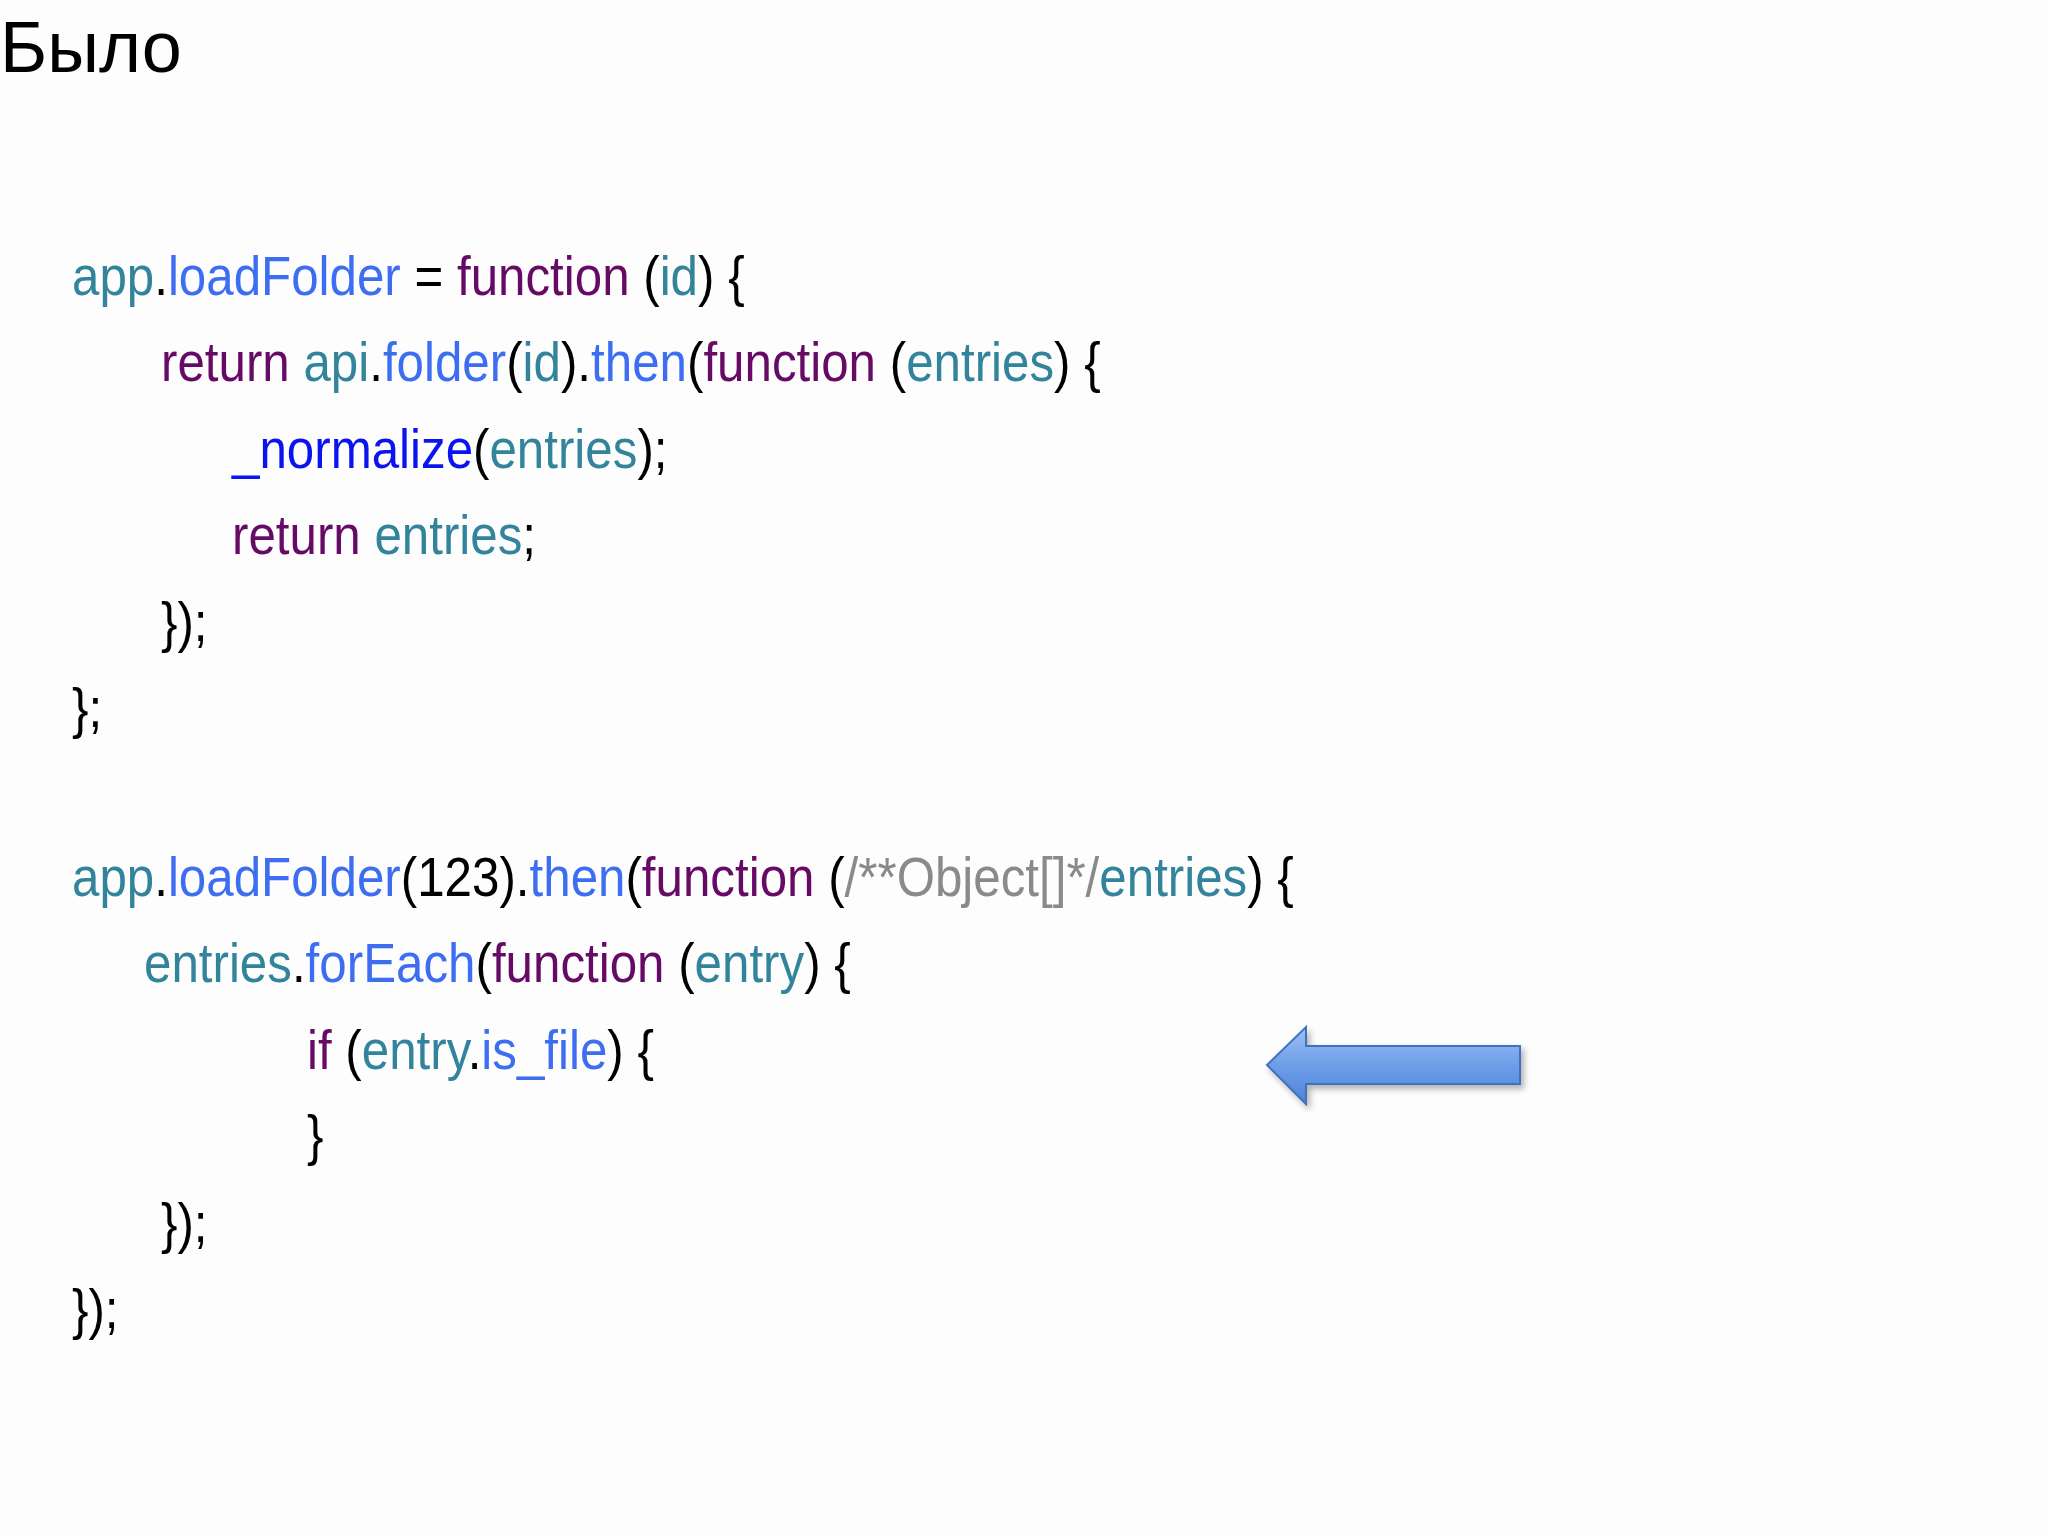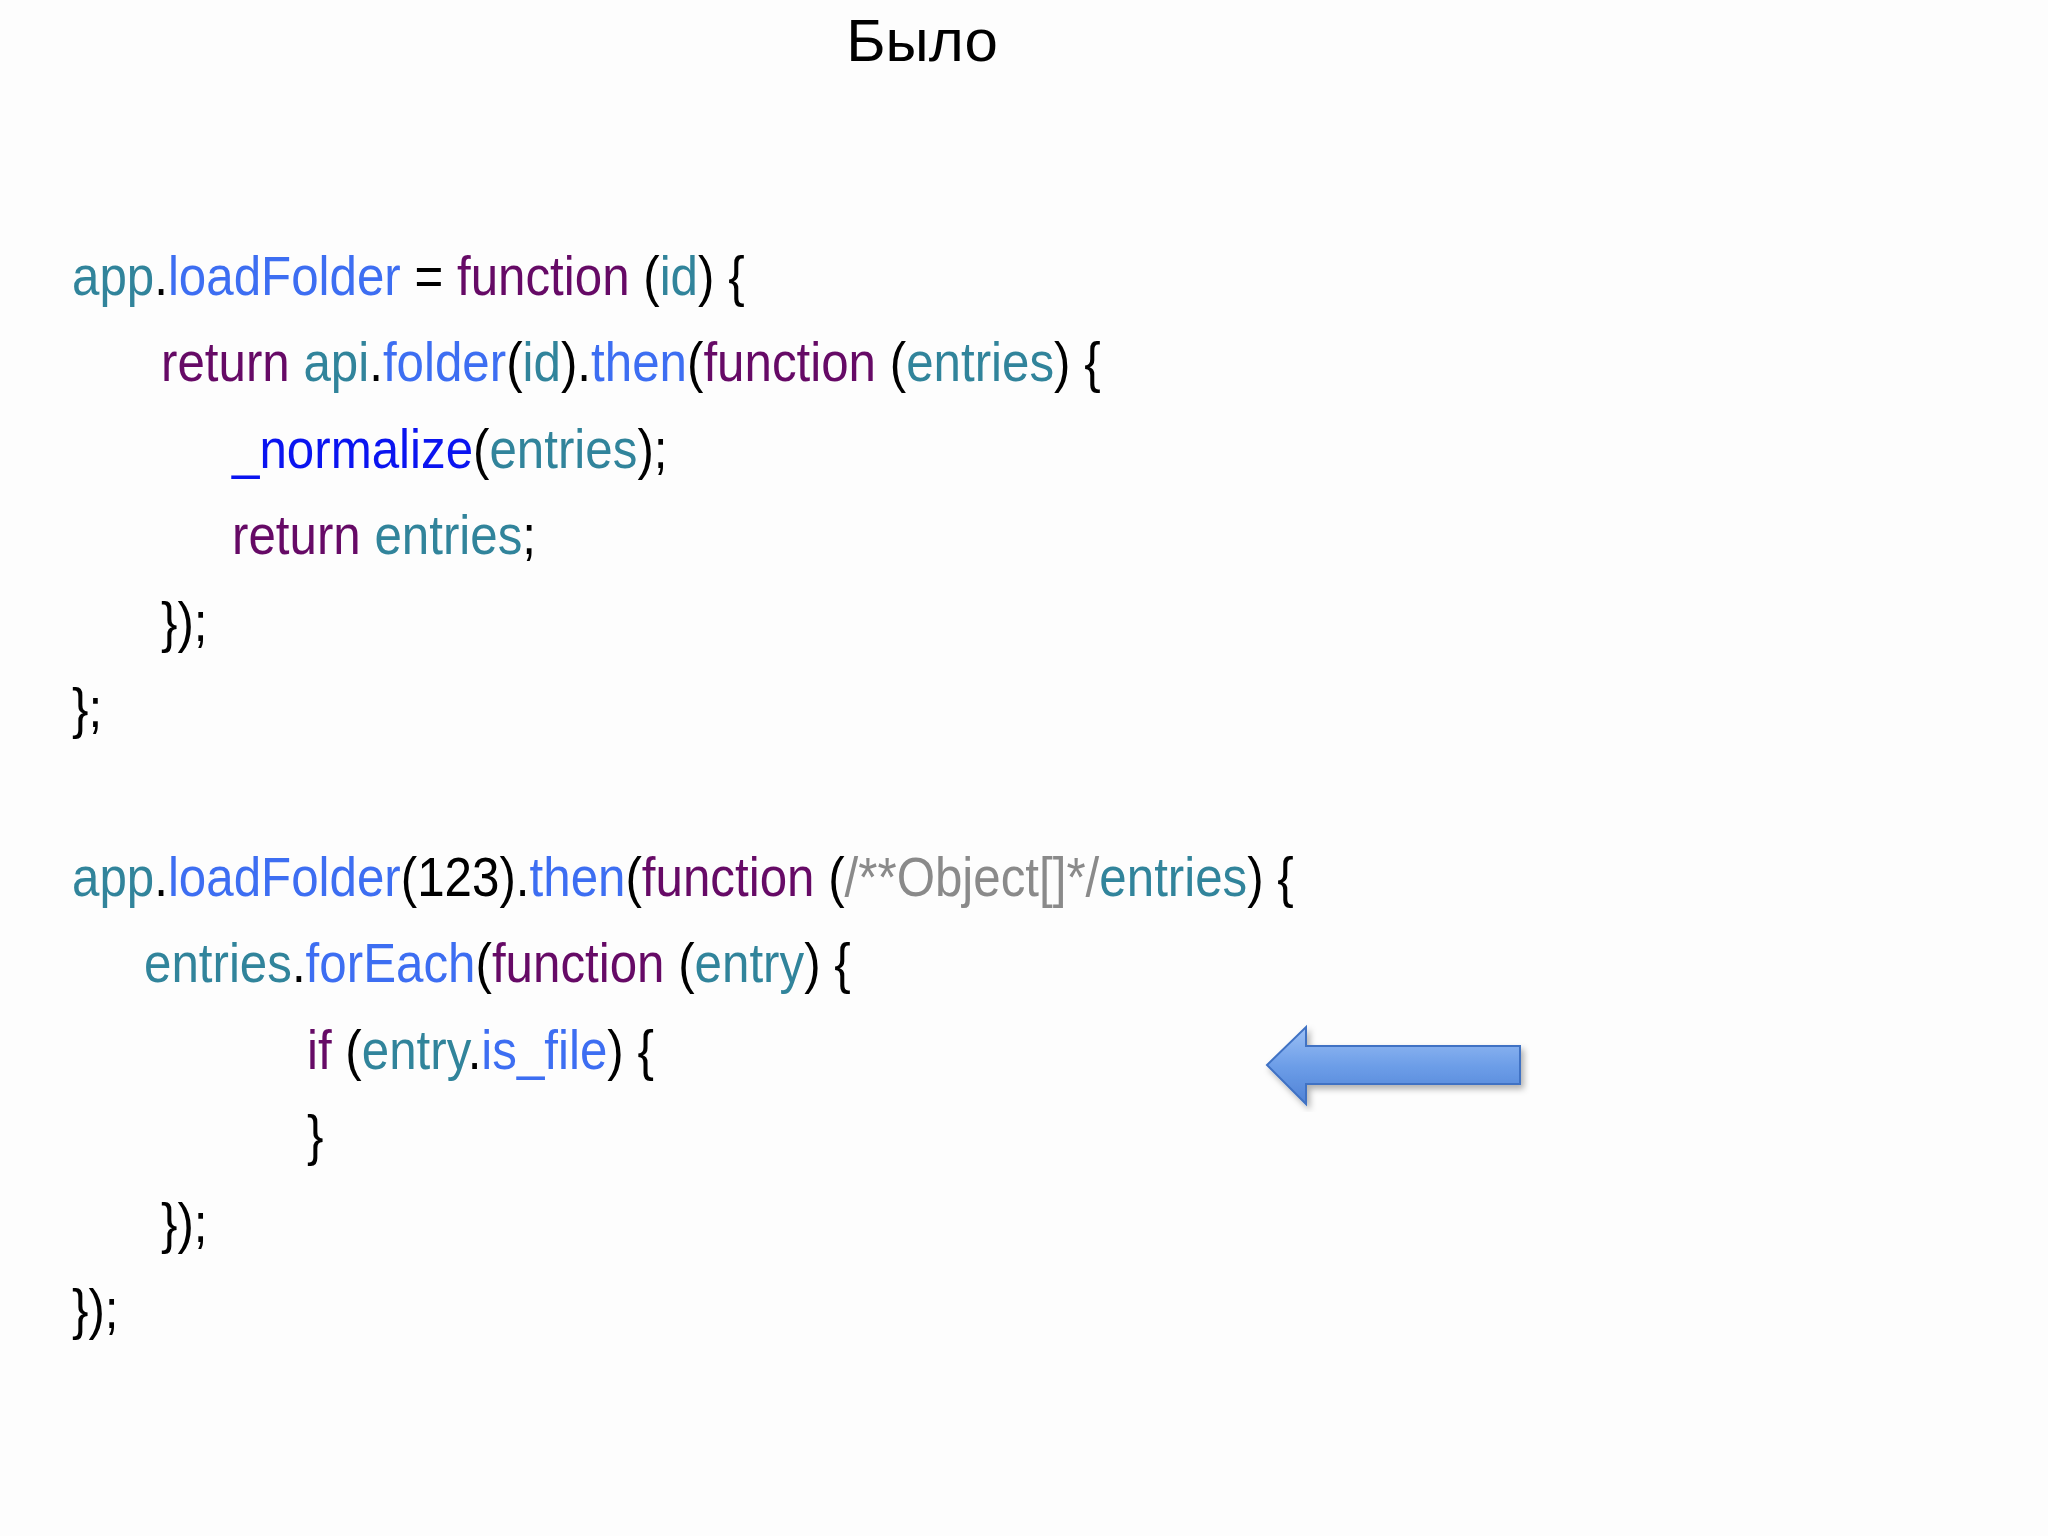--- a/index.html
+++ b/index.html
@@ -4,21 +4,21 @@
 <style>
   html, body { margin: 0; padding: 0; }
   body {
     width: 2048px; height: 1536px; overflow: hidden;
     background: #fdfdfd;
     font-family: "Liberation Sans", "DejaVu Sans", sans-serif;
     position: relative;
   }
   .title {
     position: absolute; left: 0; top: 8px; width: 1844px;
-    text-align: center; font-size: 60px; color: #000;
+    font-size: 72px; color: #000;
     line-height: 1.1;
   }
   .code {
     position: absolute; left: 0; top: 0;
     font-size: 56px; white-space: pre; color: #000;
   }
   .line {
     position: absolute; white-space: pre;
     transform-origin: 0 0; transform: scaleX(0.88);
     line-height: 1;

